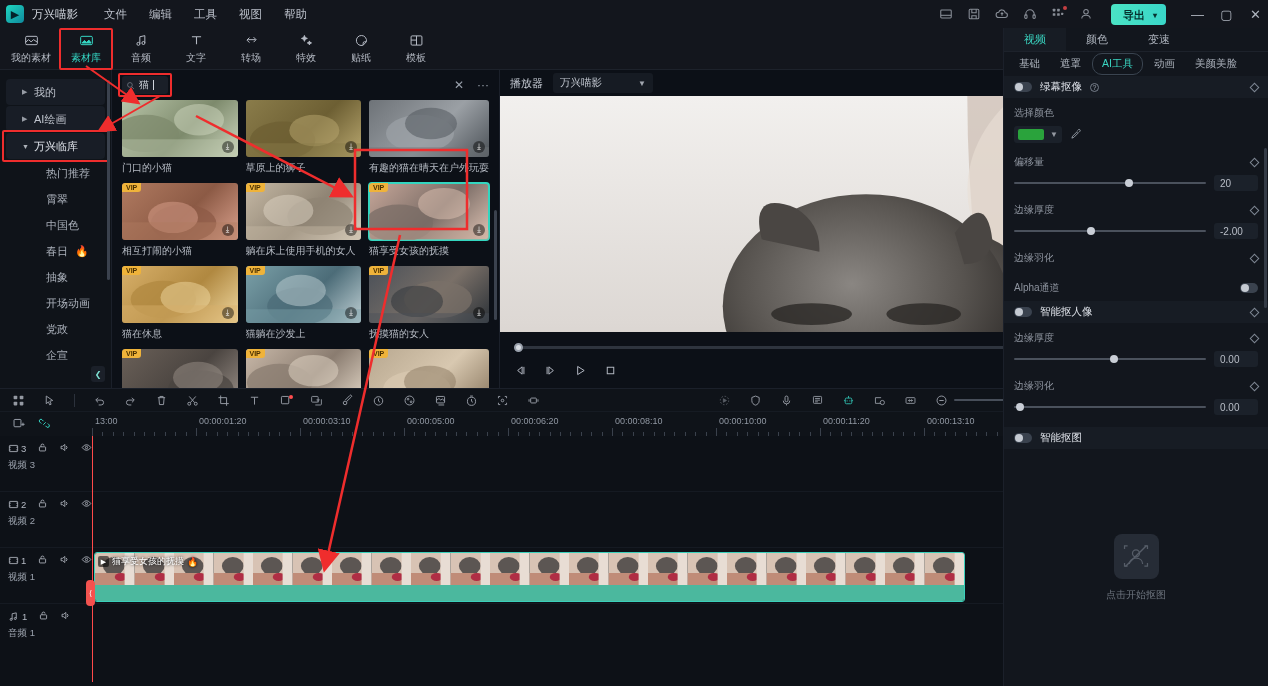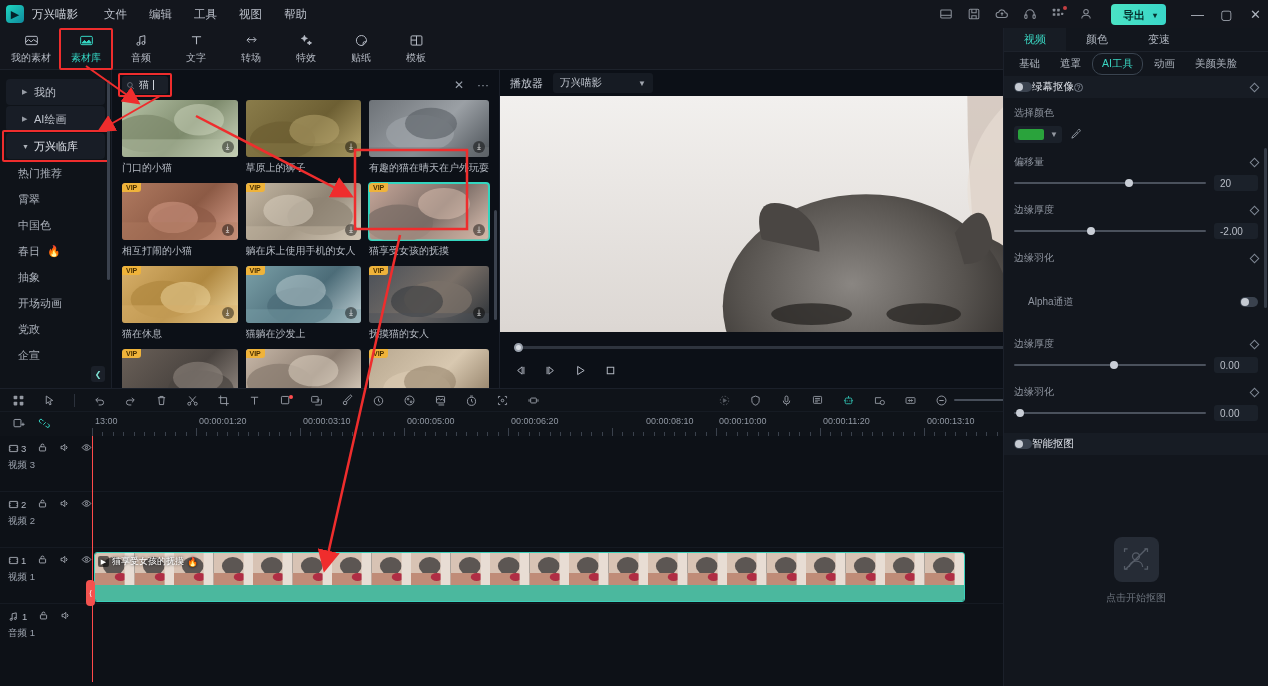--- a/index.html
+++ b/index.html
@@ -62,21 +62,21 @@
     width: 112px; background:#0f1319; padding-top:8px; position:relative;
     border-right:1px solid #1b202a;
   }
   .side-item {
     height:26px; display:flex; align-items:center; padding-left:16px;
     font-size:11px; color:#c0c5ce; margin:1px 6px; border-radius:4px;
   }
   .side-item .arrow { font-size:7px; margin-right:6px; opacity:.75; width:6px;}
   .side-item.group { background:#181d26; }
   .side-item.sel { background:#181d26; color:#dfe3ea; }
-  .side-sub { height:26px; display:flex; align-items:center; padding-left:18px;
+  .side-sub { height:26px; display:flex; align-items:center; padding-left:46px;
     font-size:11px; color:#aab0ba; }
   .side-sub .fire { margin-left:7px; }
   .collapse-btn {
     position:absolute; bottom:6px; right:6px; width:14px;height:16px;
     background:#1b2029; border-radius:3px; color:#7de0d2; font-size:8px;
     display:flex;align-items:center;justify-content:center;
   }
   
   .media {
     width: 388px; background:#0c1017; position:relative; overflow:hidden;
@@ -180,21 +180,21 @@
     background:#12161d; border-left:1px solid #1b202a; display:flex; flex-direction:column;
   }
   .rtabs { height:24px; display:flex; border-bottom:1px solid #1d222b; }
   .rtab { width:62px; display:flex;align-items:center;justify-content:center;
     font-size:11px; color:#aab0ba; }
   .rtab.active { color:#3ad6c2; background:#171c24; }
   .rsubs { height:24px; display:flex; align-items:center; gap:2px; padding:0 6px; }
   .rsub { padding:3px 9px; font-size:10.5px; color:#aab0ba; border-radius:10px;}
   .rsub.active { color:#3ad6c2; border:1px solid #3a4450; }
   .rsection-head {
-    height:22px; display:flex; align-items:center; padding:0 10px; 
+    height:22px; display:flex; align-items:center; padding:0 10px; gap:8px;
     background:#171c24; font-size:10.5px; color:#dfe3ea;
   }
   .toggle { width:18px;height:10px;border-radius:6px;background:#3a424e;position:relative;flex-shrink:0;}
   .toggle::after{content:"";position:absolute;left:1px;top:1px;width:8px;height:8px;border-radius:50%;background:#c5cad2;}
   .diamond { margin-left:auto; width:7px;height:7px; border:1px solid #7e8793;
     transform:rotate(45deg); }
   .qmark { width:9px;height:9px;border:1px solid #767e8a;border-radius:50%;
      font-size:7px; display:flex;align-items:center;justify-content:center;color:#9aa1ac;}
   .rbody { padding:8px 10px 0; }
   .field-label { font-size:10px; color:#8e949f; margin-bottom:6px; display:flex; align-items:center;}
@@ -859,21 +859,21 @@
           <path d="M9.2 10.8l1.6 1.6a2 2 0 002.8-2.8l-1.6-1.6"></path>
           <path d="M6.8 5.2L5.2 3.6a2 2 0 10-2.8 2.8L4 8"></path>
         </svg></span>
   </div>
   <div class="ruler-track" id="ruler-track">
       <div class="tick-label" style="left: 3px;">13:00</div>
       <div class="tick-label" style="left: 107px;">00:00:01:20</div>
       <div class="tick-label" style="left: 211px;">00:00:03:10</div>
       <div class="tick-label" style="left: 315px;">00:00:05:00</div>
       <div class="tick-label" style="left: 419px;">00:00:06:20</div>
-      <div class="tick-label" style="left: 554px;">00:00:08:10</div>
+      <div class="tick-label" style="left: 523px;">00:00:08:10</div>
       <div class="tick-label" style="left: 627px;">00:00:10:00</div>
       <div class="tick-label" style="left: 731px;">00:00:11:20</div>
       <div class="tick-label" style="left: 835px;">00:00:13:10</div>
       <div class="tick-label" style="left: 939px;">00:00:15:00</div>
       <div class="tick-label" style="left: 1043px;">00:00:16:20</div>
       <div class="tick" style="left: 0px; height: 8px;"></div>
       <div class="tick" style="left: 10.4px; height: 4px;"></div>
       <div class="tick" style="left: 20.8px; height: 4px;"></div>
       <div class="tick" style="left: 31.2px; height: 4px;"></div>
       <div class="tick" style="left: 41.6px; height: 4px;"></div>
@@ -1374,25 +1374,30 @@
         <span class="sval">-2.00</span>
       </div>
     </div>
     <div class="slider-row">
       <div class="field-label">
           <span>边缘羽化</span>
           <span class="diamond"></span>
         </div>
     </div>
     <div class="alpha-row">
-      <span class="field-label" style="margin:14px">Alpha通道</span>
+      <span class="field-label" style="margin:0">Alpha通道</span>
       <span class="toggle" style="margin-left:auto"></span>
     </div>
   </div>
 
+  <div class="rsection-head">
+    <span class="toggle"></span>
+    <span>智能抠人像</span>
+    <span class="diamond"></span>
+  </div>
   <div class="rbody">
     <div class="slider-row">
       <div class="field-label">
           <span>边缘厚度</span>
           <span class="diamond"></span>
         </div>
       <div class="slider-line">
         <span class="strack">
             <span class="sknob" style="left:50%"></span>
           </span>

